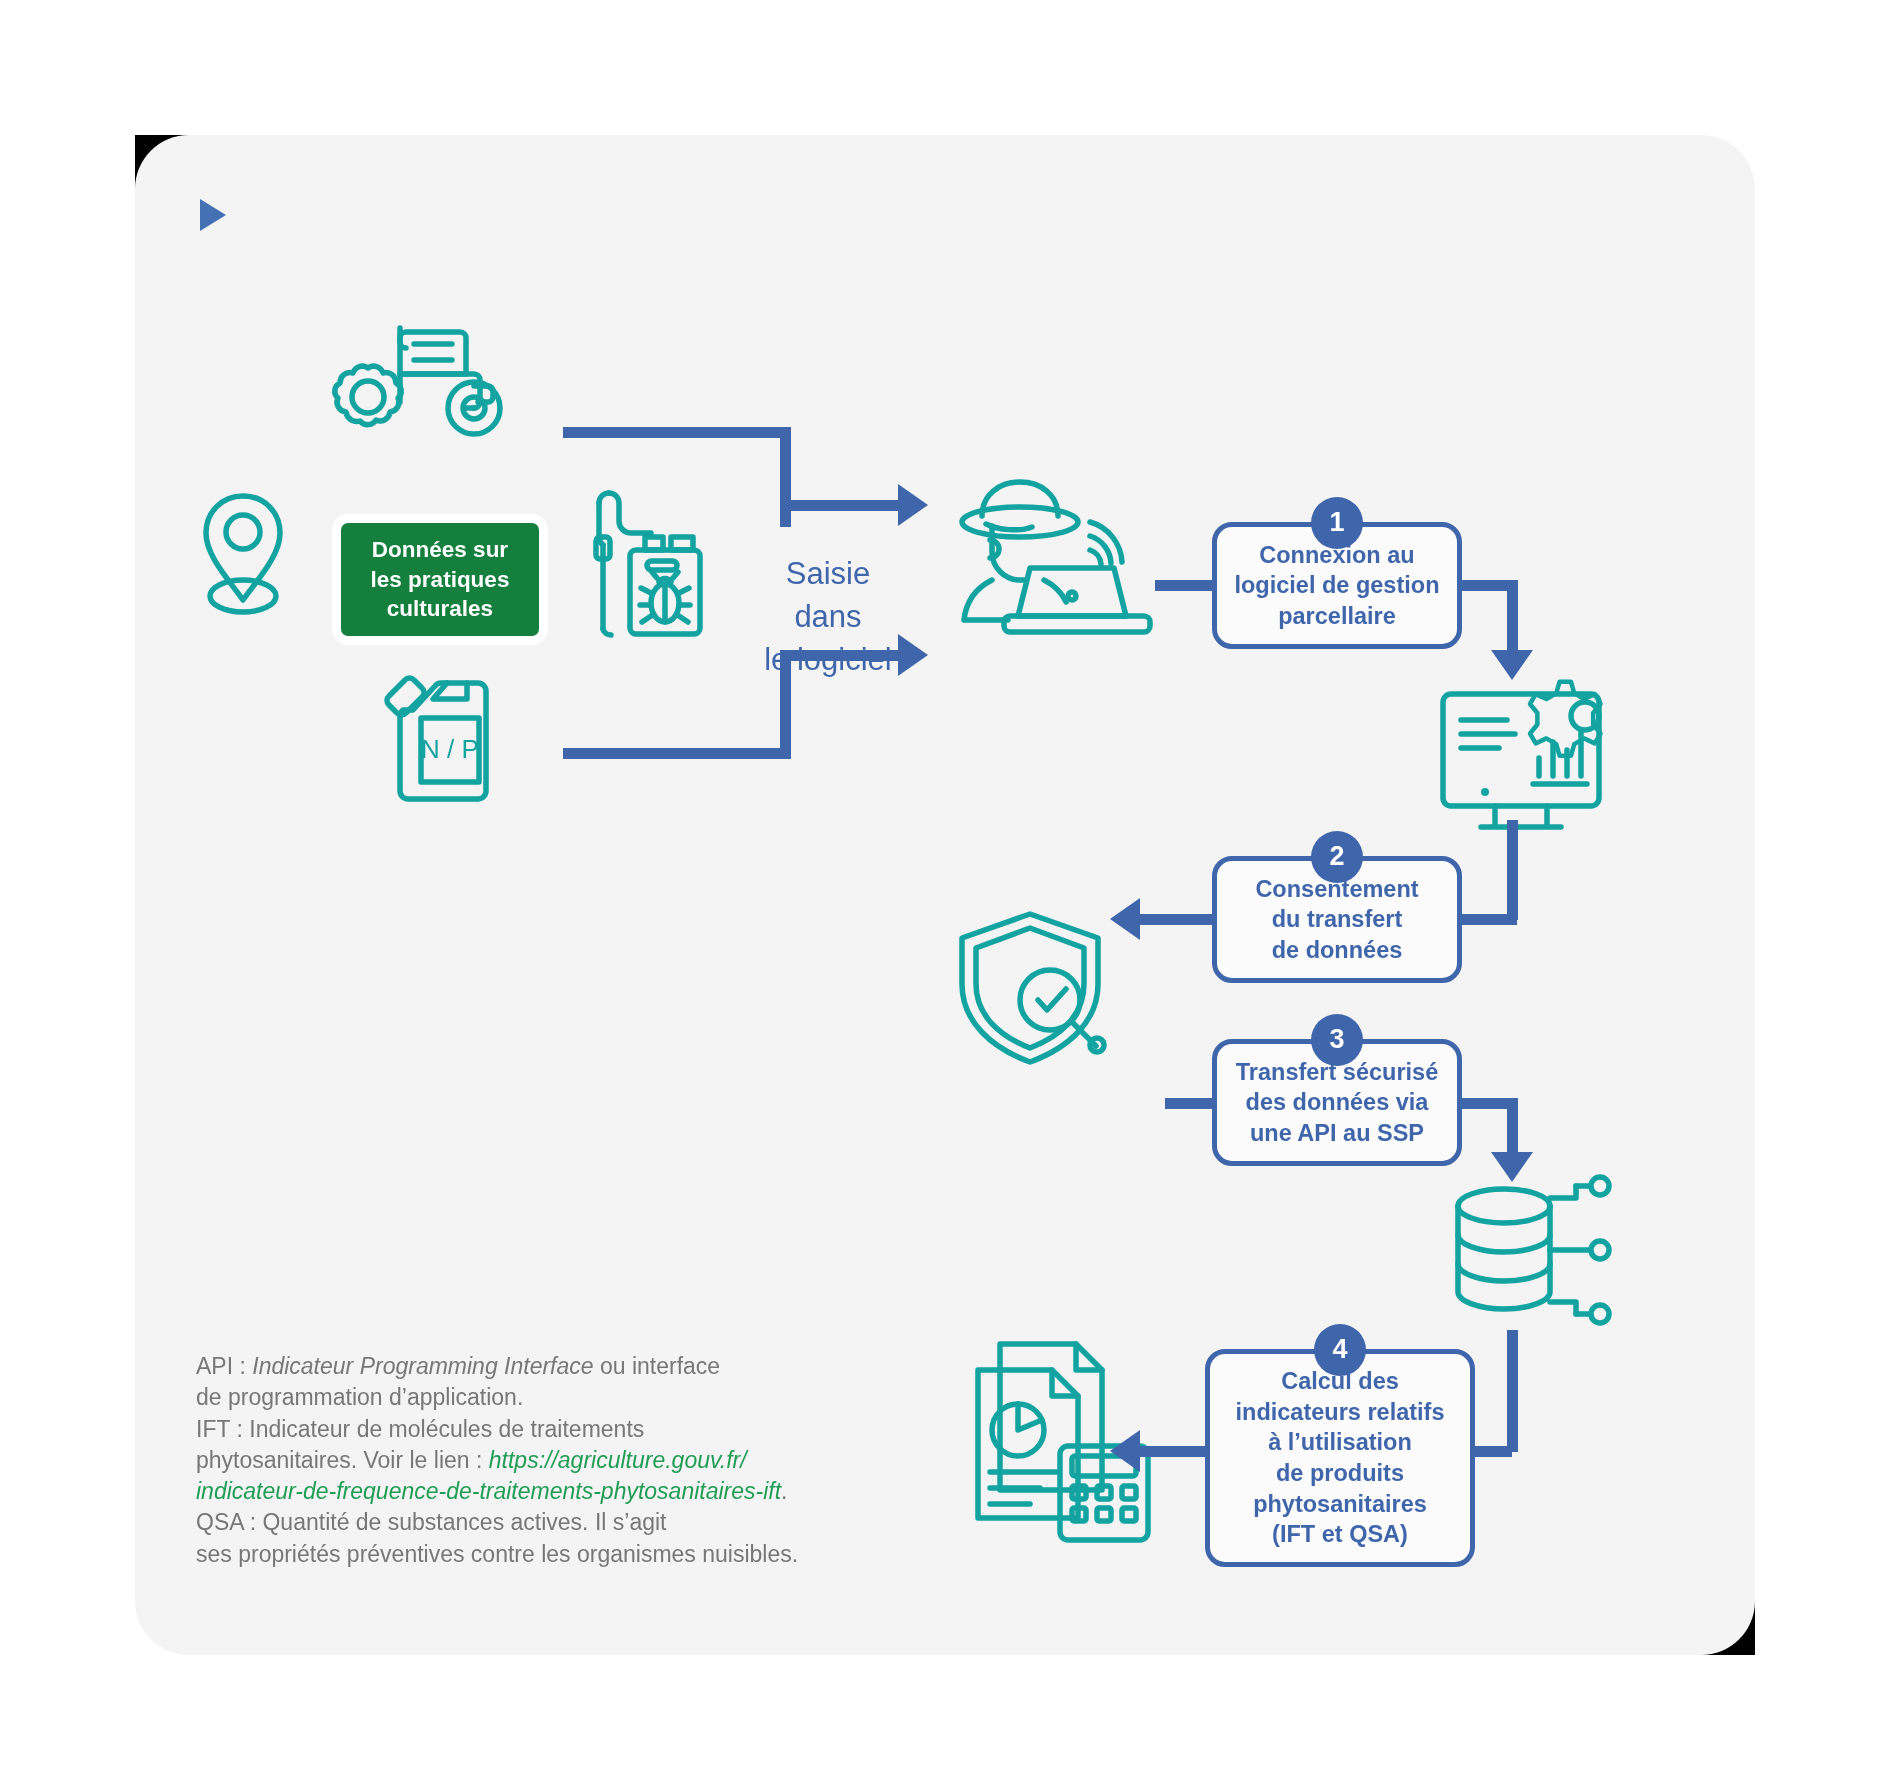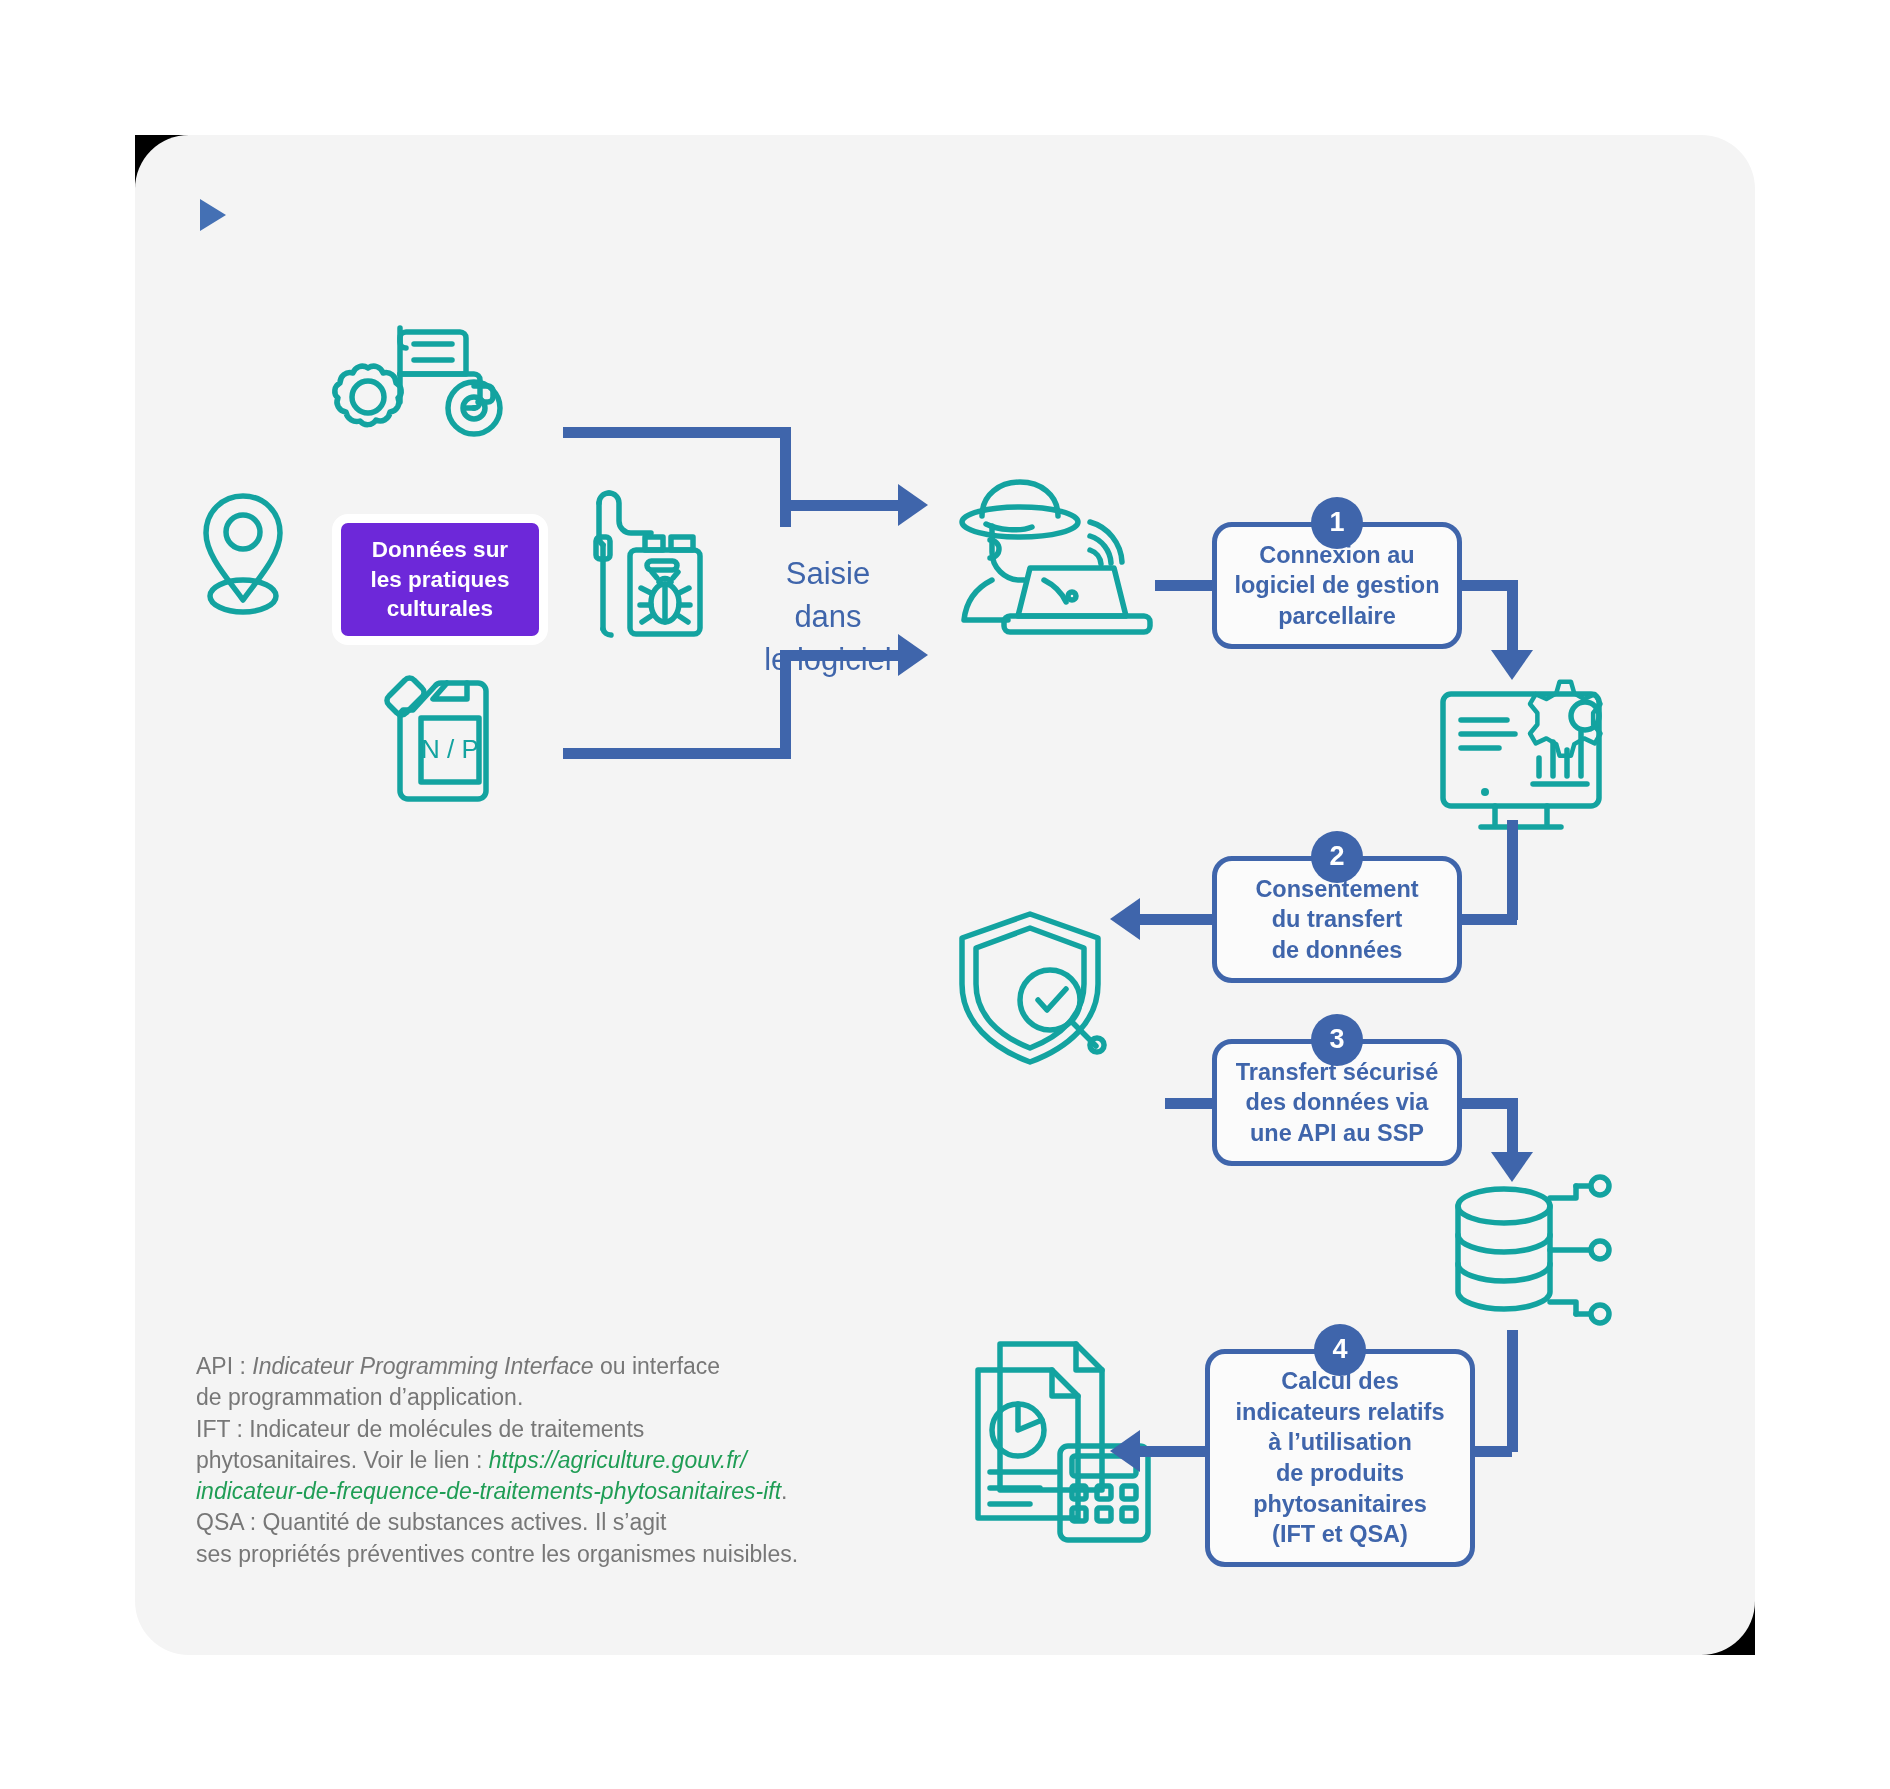--- a/index.html
+++ b/index.html
@@ -75,21 +75,21 @@
   
   .icon-wrap { position: absolute; }
 
   
   #data-chip {
     position: absolute;
     left: 332px;
     top: 514px;
     width: 198px;
     height: 113px;
-    background: #6d28d9;
+    background: #15803d;
     border: 9px solid #ffffff;
     border-radius: 16px;
     color: #ffffff;
     font-size: 22.5px;
     font-weight: bold;
     line-height: 1.32;
     display: flex;
     align-items: center;
     justify-content: center;
     text-align: center;

